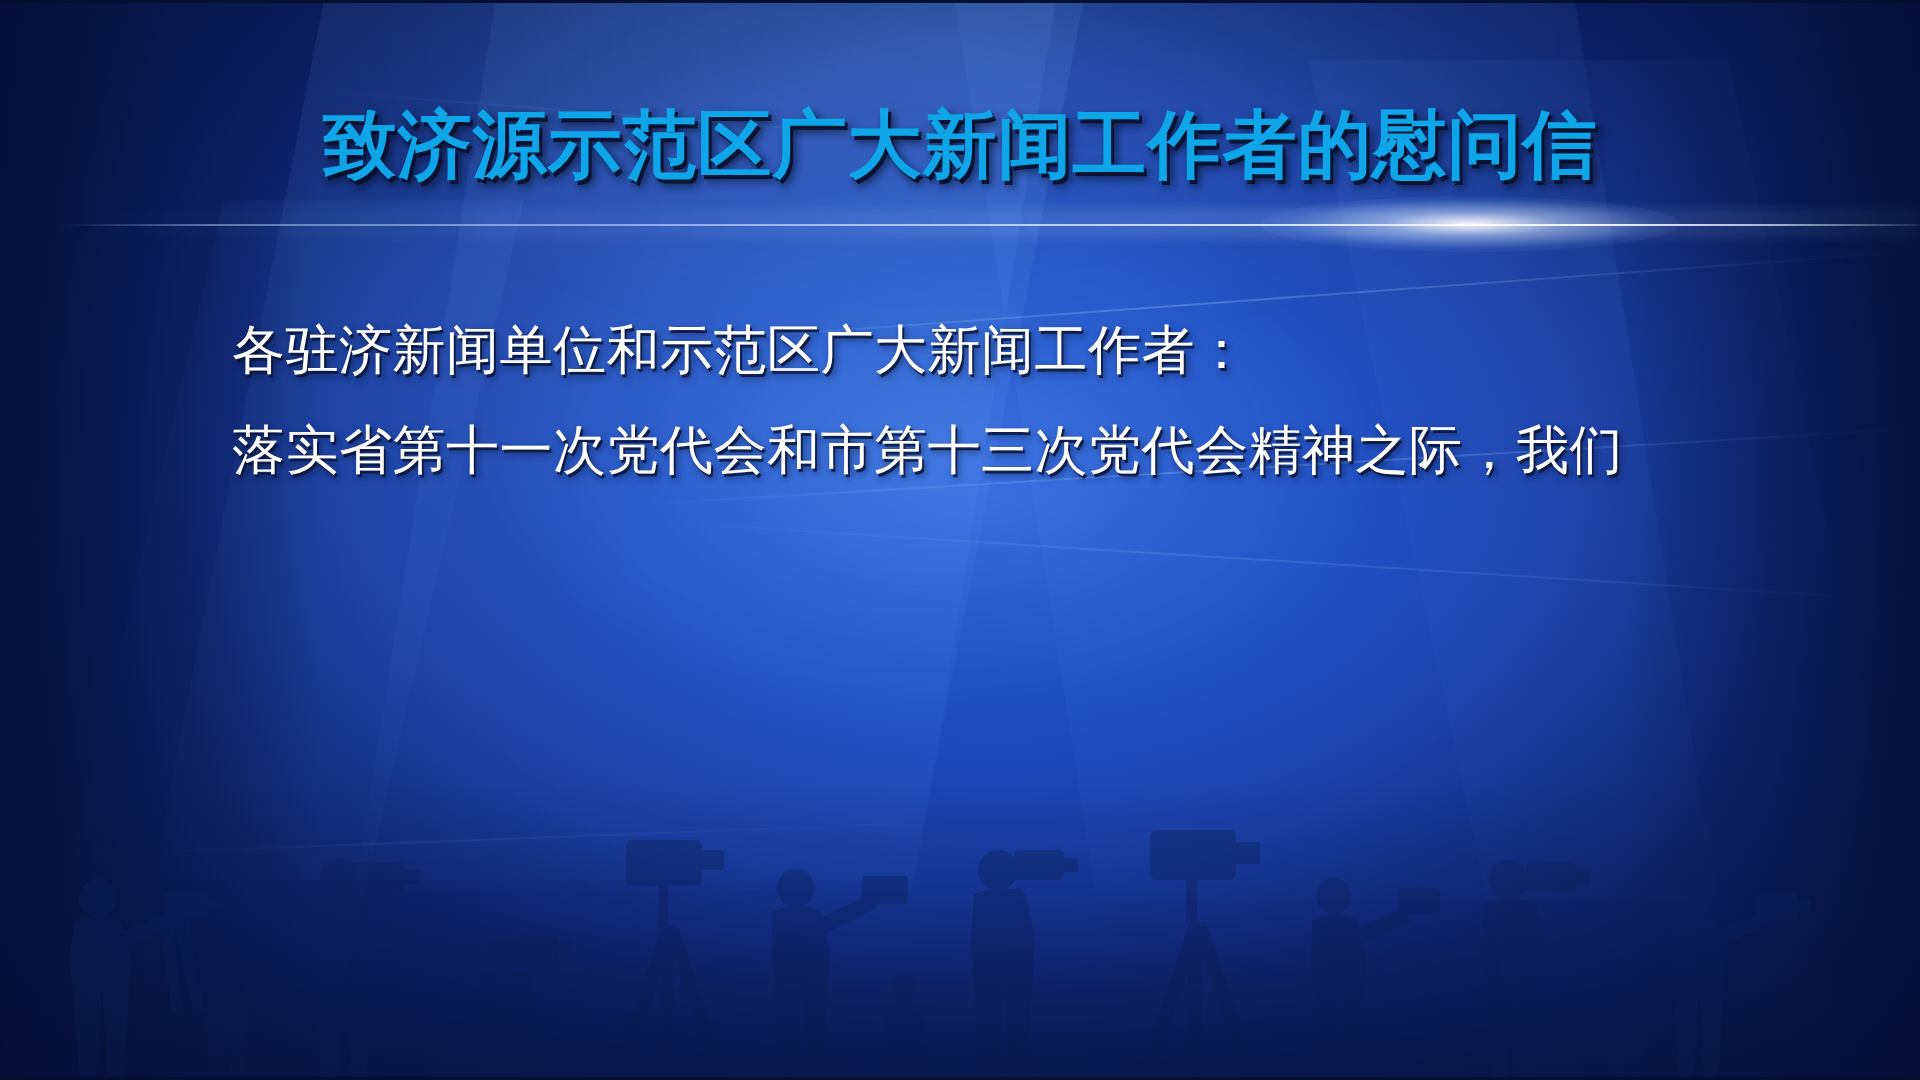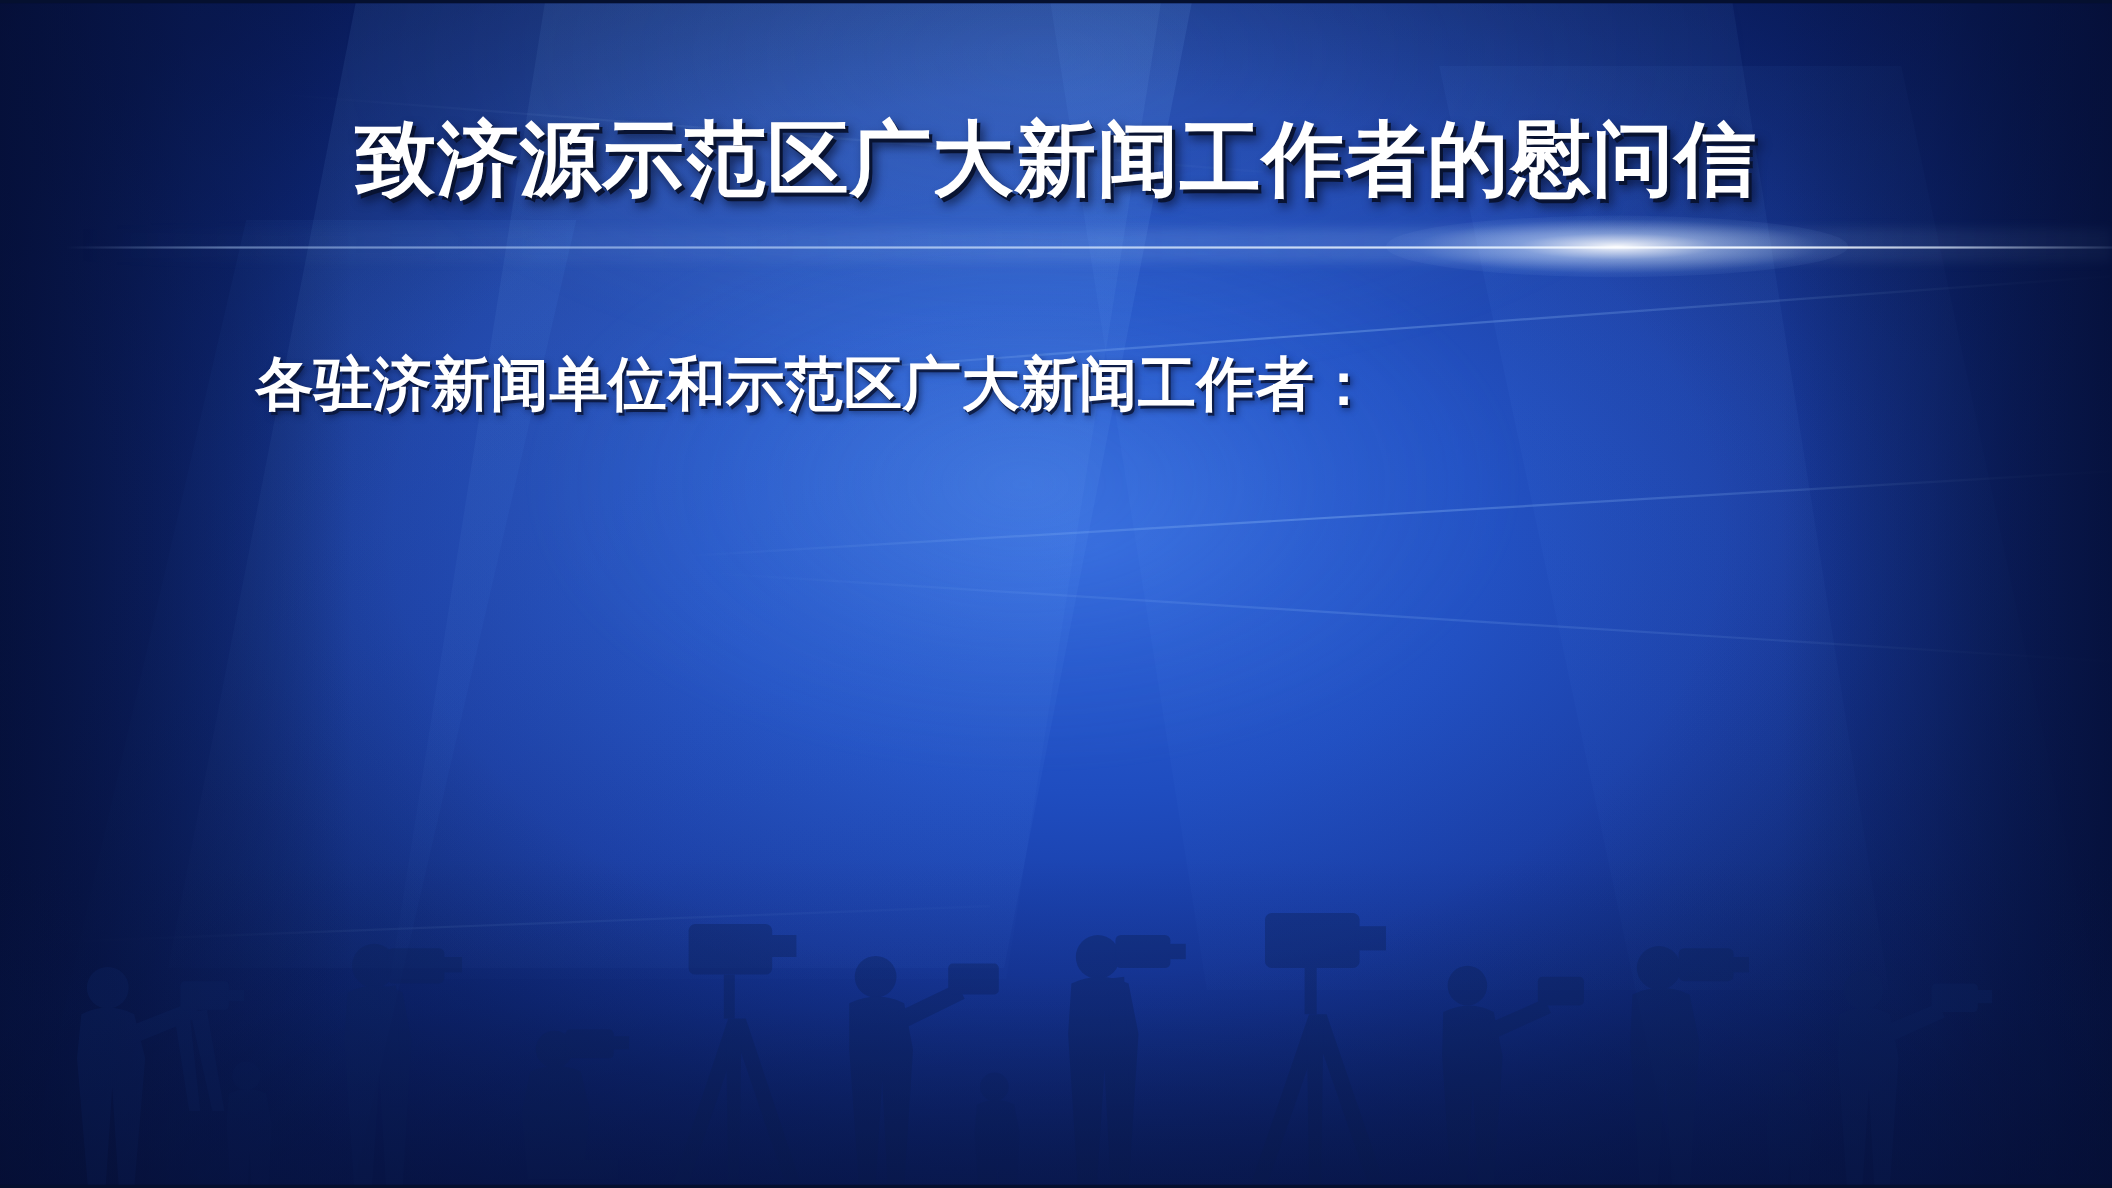--- a/index.html
+++ b/index.html
@@ -100,21 +100,21 @@
   
   .title {
     position: absolute;
     left: 0; right: 0;
     top: 108px;
     text-align: center;
     font-size: 74px;
     line-height: 1;
     font-weight: 700;
     letter-spacing: 1px;
-    color: #ffffff;
+    color: #0ea5e9;
     text-shadow:
       3px 4px 0 rgba(8,18,46,0.95),
       5px 6px 10px rgba(4,10,34,0.75);
     white-space: nowrap;
     z-index: 6;
   }
 
   
   .divider-wrap {
     position: absolute;
@@ -160,21 +160,21 @@
   .body-text {
     position: absolute;
     left: 232px;
     top: 300px;
     width: 1490px;
     z-index: 6;
   }
   .body-line {
     font-size: 53px;
     line-height: 100px;
-    font-weight: 700;
+    font-weight: 400;
     color: #ffffff;
     letter-spacing: 0.5px;
     white-space: nowrap;
     text-shadow:
       2px 3px 0 rgba(10,22,58,0.85),
       3px 4px 7px rgba(5,14,44,0.60);
   }
   .body-line.indent { text-indent: 106px; }
   .body-line .faded { color: #b9c8e8; opacity: .75; }
 
@@ -329,20 +329,21 @@
   <div class="title">致济源示范区广大新闻工作者的慰问信</div>
 
   <div class="divider-wrap">
     <div class="divider-soft"></div>
     <div class="divider-line"></div>
     <div class="divider-bloom"></div>
   </div>
 
   <div class="body-text">
     <div class="body-line">各驻济新闻单位和示范区广大新闻工作者：</div>
+    <div class="body-line">落实省第十一次党代会和市第十三次党代会精神之际，我们</div>
   </div>
 
   <div class="edge-bars">
     <div class="top"></div>
     <div class="bottom"></div>
   </div>
 
 </div>
 
 </body></html>

